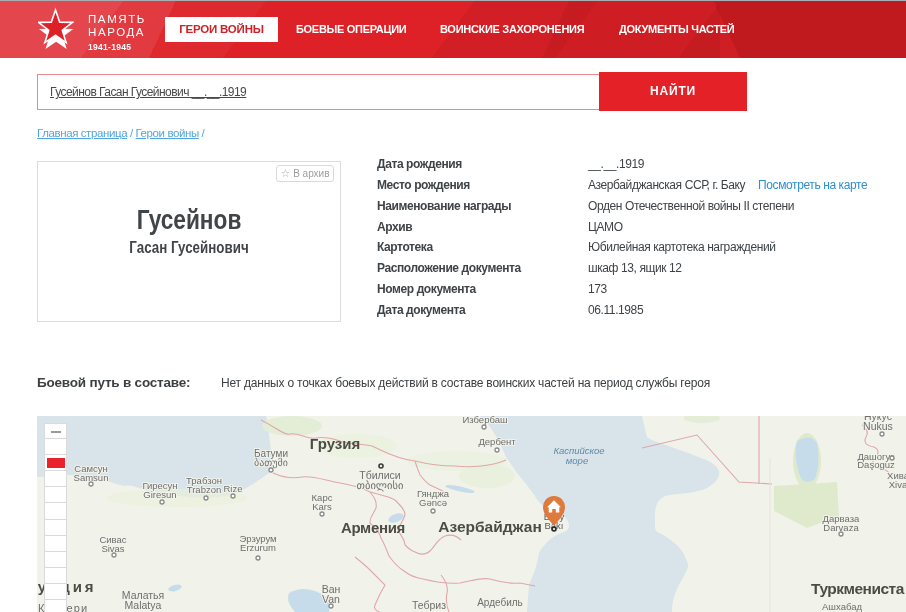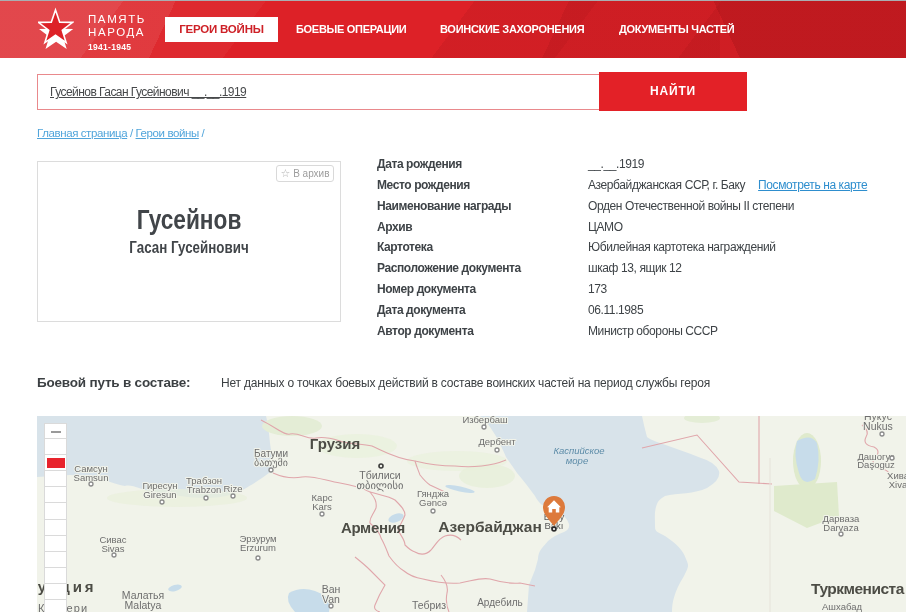--- a/index.html
+++ b/index.html
@@ -29,21 +29,21 @@
 #card { position:absolute; left:37px; top:161px; width:304px; height:161px; border:1px solid #dcdcdc; background:#fff; }
 #arch { position:absolute; right:6px; top:3px; width:58px; height:17px; border:1px solid #d9d9d9; border-radius:3px; color:#9d9d9d; font-size:10px; line-height:15px; text-align:center; }
 #arch .st { color:#b5b5b5; font-size:11px; }
 #cardname { position:absolute; left:0; top:43px; width:100%; text-align:center; color:#414549; transform:scaleX(0.81); transform-origin:50% 0; }
 #cardname .fam { font-size:28px; font-weight:bold; line-height:30px; }
 #cardname .nm { font-size:16.5px; font-weight:bold; line-height:21px; margin-top:2px; }
 
 #details { position:absolute; left:377px; top:157.3px; width:520px; }
 #details .row { height:20.8px; font-size:12px; letter-spacing:-0.4px; color:#3e4347; white-space:nowrap; }
 #details .lb { display:inline-block; width:211px; font-weight:bold; vertical-align:top; }
-#details a { color:#2e8ece; text-decoration:underline; margin-left:13px; }
+#details a { color:#2e8ece; margin-left:13px; }
 
 #combat { position:absolute; left:37px; top:375px; font-size:13.5px; letter-spacing:-0.2px; font-weight:bold; color:#3c4043;text-align:right; }
 #combat span { position:absolute; left:184px; top:1px; font-size:12px; letter-spacing:-0.2px; font-weight:normal; color:#3c4043; white-space:nowrap; }
 
 #map { position:absolute; left:37px; top:416px; width:869px; height:196px; background:#f1f3ea; overflow:hidden; }
 #strip { position:absolute; left:44px; top:423px; width:23px; }
 #strip .bx { width:23px; height:16.1px; background:#fff; border:1px solid #dadada; border-top:none; position:relative; }
 #strip .bx:first-child { border-top:1px solid #dadada; }
 #strip .minus { position:absolute; left:6px; top:7px; width:10px; height:2px; background:#9a9a9a; }
 #strip .red { position:absolute; left:2px; top:2.5px; width:18px; height:10px; background:#e8232c; }
@@ -84,21 +84,20 @@
   </div>
   <div id="details">
     <div class="row"><span class="lb">Дата рождения</span><span>__.__.1919</span></div>
     <div class="row"><span class="lb">Место рождения</span><span>Азербайджанская ССР, г. Баку</span><a>Посмотреть на карте</a></div>
     <div class="row"><span class="lb">Наименование награды</span><span>Орден Отечественной войны II степени</span></div>
     <div class="row"><span class="lb">Архив</span><span>ЦАМО</span></div>
     <div class="row"><span class="lb">Картотека</span><span>Юбилейная картотека награждений</span></div>
     <div class="row"><span class="lb">Расположение документа</span><span>шкаф 13, ящик 12</span></div>
     <div class="row"><span class="lb">Номер документа</span><span>173</span></div>
     <div class="row"><span class="lb">Дата документа</span><span>06.11.1985</span></div>
-    <div class="row"><span class="lb">Автор документа</span><span>Министр обороны СССР</span></div>
   </div>
   <div id="combat">Боевой путь в составе:<span>Нет данных о точках боевых действий в составе воинских частей на период службы героя</span></div>
   <div id="map">
     <svg width="869" height="196" viewBox="0 0 869 196" font-family="Liberation Sans, sans-serif">
 
       <path d="M0,0 L229,0 C231,8 232,16 233,27 C234,36 236,38 236,54 L225,62 C216,68 203,76 196,78 C188,81 175,82 169,82 C158,82 150,81 143,80 C132,78 125,78 118,77 C105,74 95,68 88,70 C77,68 70,64 63,63 C58,60 55,60 53,60 L33,59 L0,61 Z" fill="#d8e3ea"></path>
 
       <path d="M443,0 C447,4 451,7 453,11 C457,17 460,21 462,26 C465,32 467,36 469,41 C473,47 477,52 480,57 C485,63 489,68 492,72 L498,80 C500,84 502,86 505,89 L518,94 Q529,99 532,108 Q533,113 527,116 Q518,119 511,125 L505,132 C502,136 501,139 501,143 L498,154 L492,169 L490,196 L635,196 C635,187 637,176 647,160 C652,150 652,150 649,143 C646,134 640,128 628,120 C618,115 618,115 618,109 C618,102 617,95 620,88 Q621,84 628,80 C640,77 658,78 670,72 Q684,64 682,55 Q678,46 664,42 C650,36 634,31 620,26 Q612,23 610,21 Q607,10 605,0 Z" fill="#d8e3ea"></path>
 
       <ellipse cx="770" cy="45" rx="14" ry="28" fill="#dfeacc"></ellipse>

